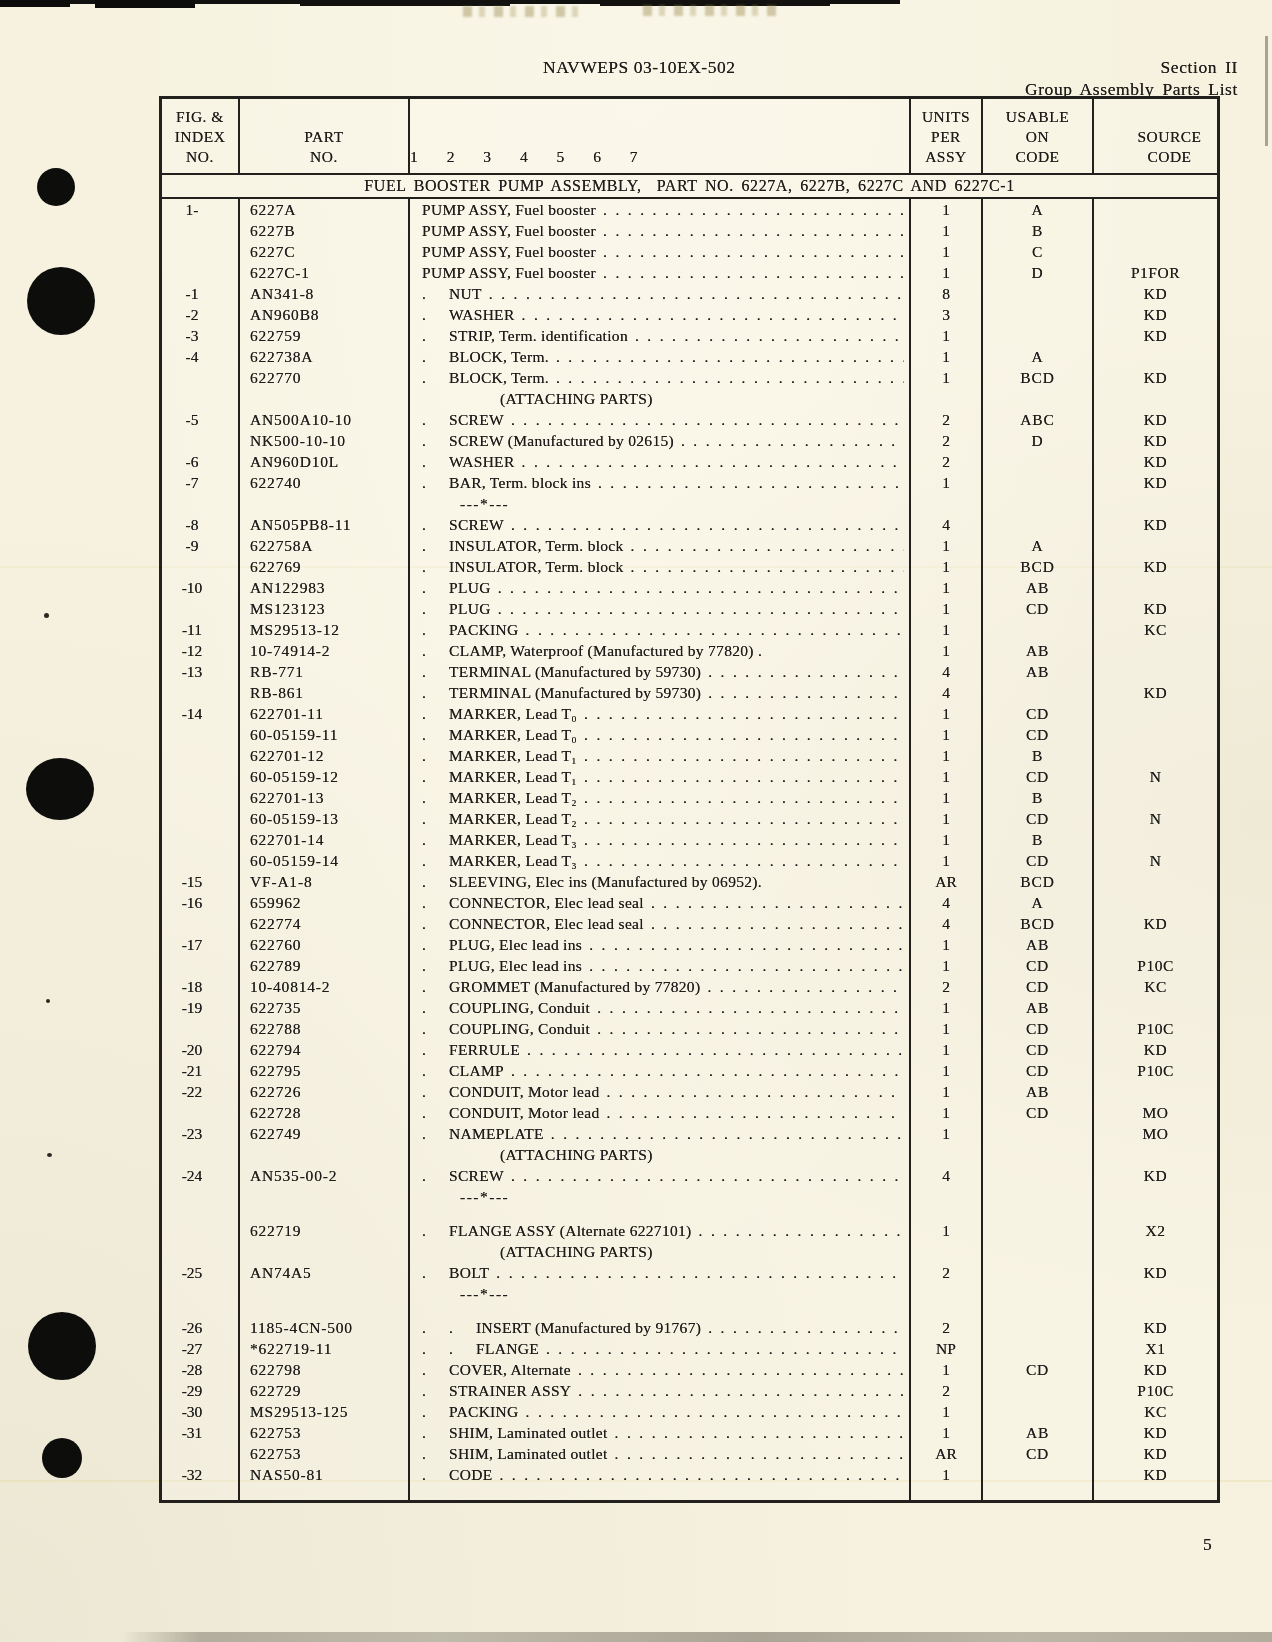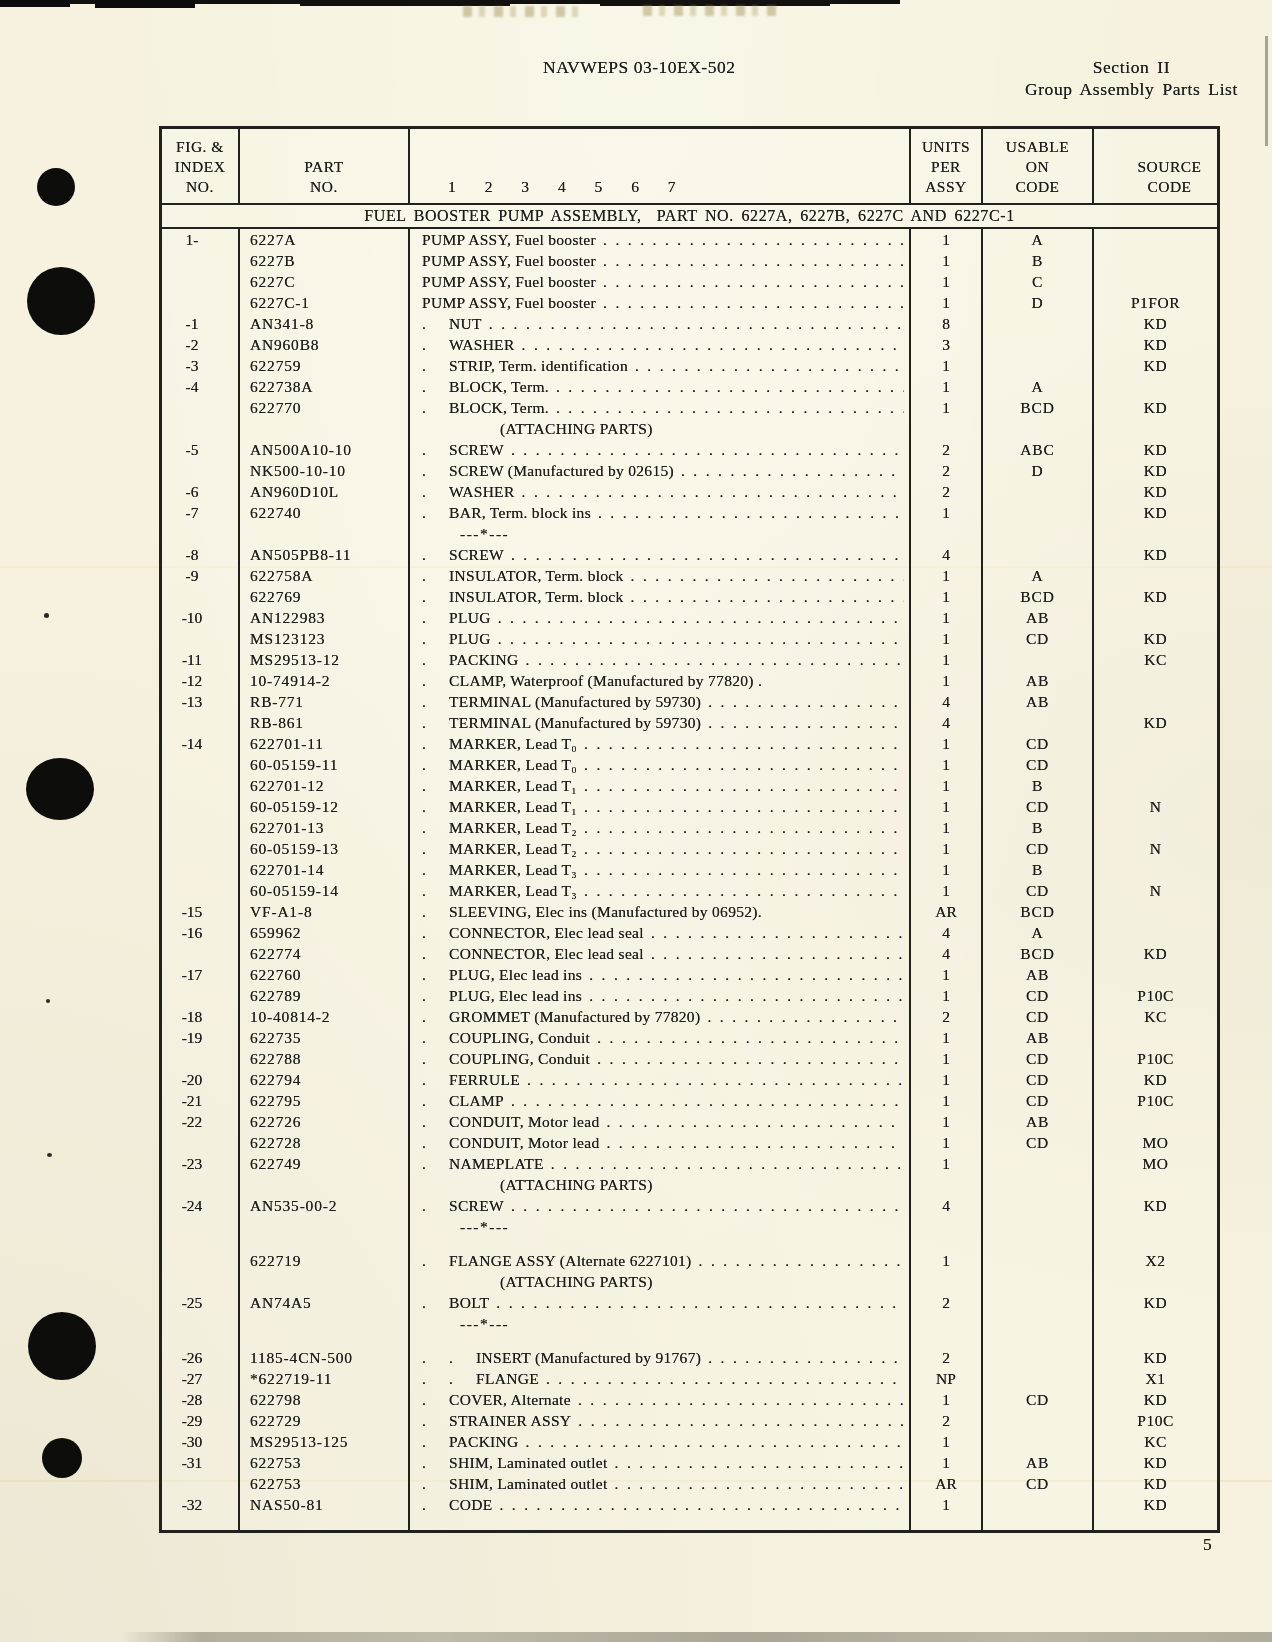--- a/index.html
+++ b/index.html
@@ -50,44 +50,44 @@
   .pline-2{top:1480px;opacity:.8;}
   .bottom-edge-band{
     position:absolute;left:120px;right:0;top:1632px;height:10px;opacity:.85;
     background:linear-gradient(90deg, transparent 0, #a8a393 7%, #b7b3a3 28%, #9d9889 55%, #b2ad9d 78%, #a5a090 100%);
     filter:blur(.4px);
   }
   .right-edge-shadow{position:absolute;left:1265px;top:36px;width:3px;height:110px;background:rgba(90,85,70,.5);filter:blur(.6px);}
 
   
   .doc-number{position:absolute;left:543px;top:57px;font-size:17.5px;letter-spacing:.5px;}
-  .section-block{position:absolute;right:34px;top:56px;text-align:center;font-size:17.5px;line-height:22px;letter-spacing:.6px;word-spacing:3px;}
+  .section-block{position:absolute;right:34px;top:56px;text-align:right;font-size:17.5px;line-height:22px;letter-spacing:.6px;word-spacing:3px;}
   .page-number{position:absolute;left:1203px;top:1534px;font-size:17.5px;}
 
   
   .parts-table{
-    position:absolute;left:159px;top:126px;width:1061px;height:1407px;
+    position:absolute;left:159px;top:96px;width:1061px;height:1407px;
     border:3px solid var(--line);
     box-sizing:border-box;
     display:flex;flex-direction:column;
     background:rgba(255,253,242,.25);
   }
   .thead{display:flex;height:76px;box-sizing:border-box;border-bottom:2px solid var(--line);}
   .hcell{
     box-sizing:border-box;flex:none;
     display:flex;flex-direction:column;justify-content:flex-end;
     padding-bottom:6px;
     font-size:15.5px;line-height:20px;text-align:center;
     white-space:pre-line;letter-spacing:.5px;
   }
   .bR{border-right:2px solid var(--line);}
   .w-fig{width:78px;}.w-part{width:170px;}.w-desc{width:501px;}
   .w-units{width:72px;}.w-usable{width:111px;}.w-source{width:123px;padding-left:28px;}
   .desc-h-title{text-align:center;}
-  .desc-h-levels{text-align:left;padding-left:38px;word-spacing:24px;}
+  .desc-h-levels{text-align:left;word-spacing:24px;}
 
   .assembly-band{
     box-sizing:border-box;height:24px;border-bottom:2px solid var(--line);
     display:flex;align-items:center;justify-content:center;
     font-size:16px;letter-spacing:.6px;word-spacing:3px;white-space:pre;
   }
 
   .tbody{flex:1;display:flex;flex-direction:column;overflow:hidden;}
   .row{display:flex;flex:none;height:21px;font-size:15.5px;line-height:21px;}
   .row > div{box-sizing:border-box;overflow:hidden;}

